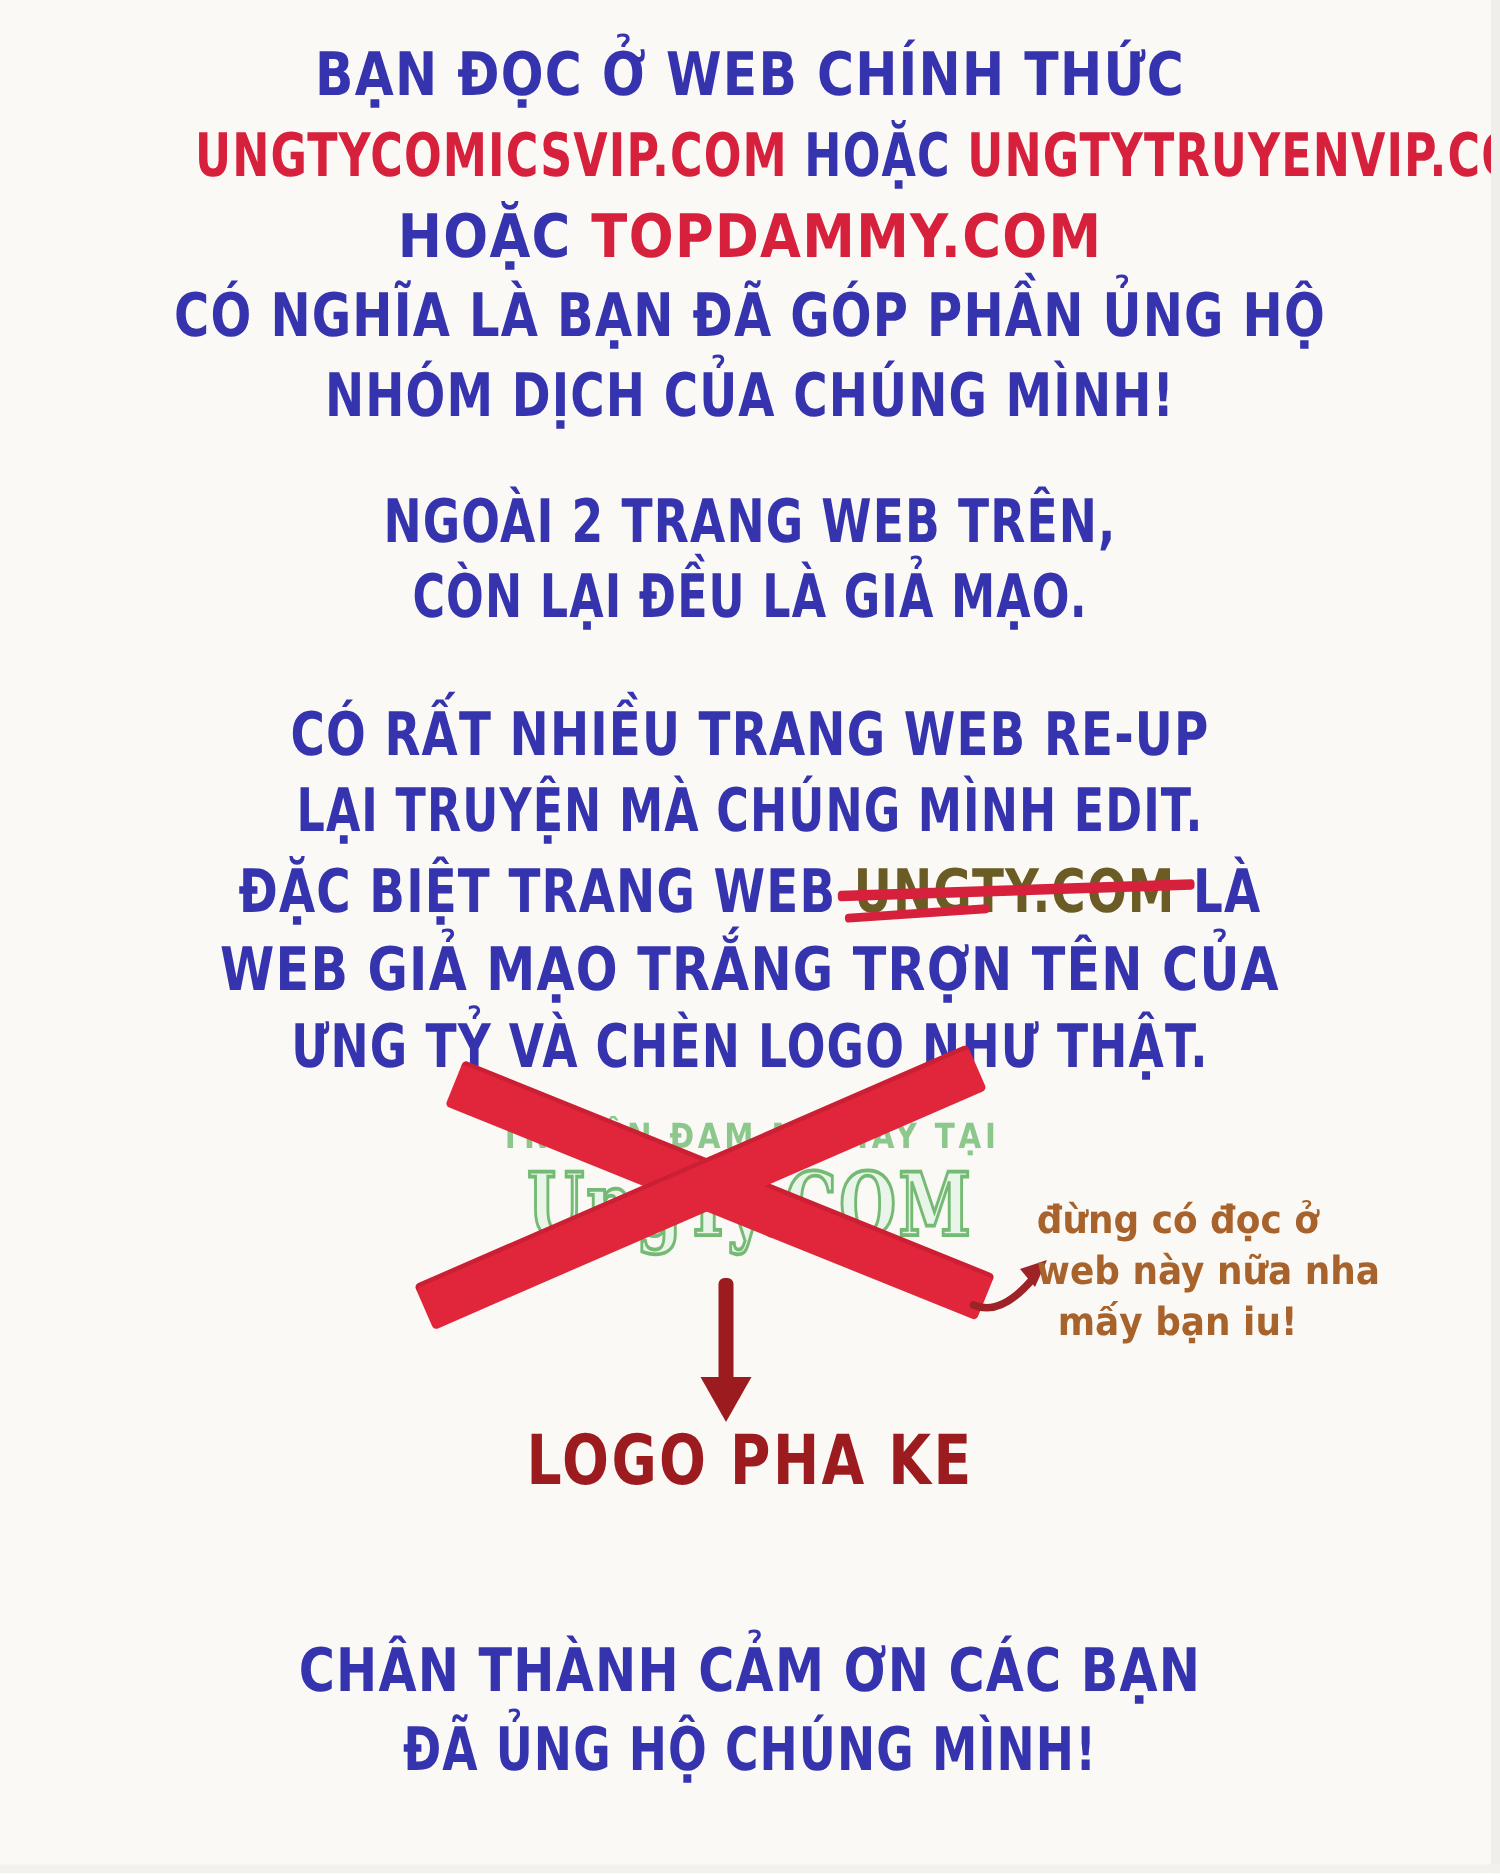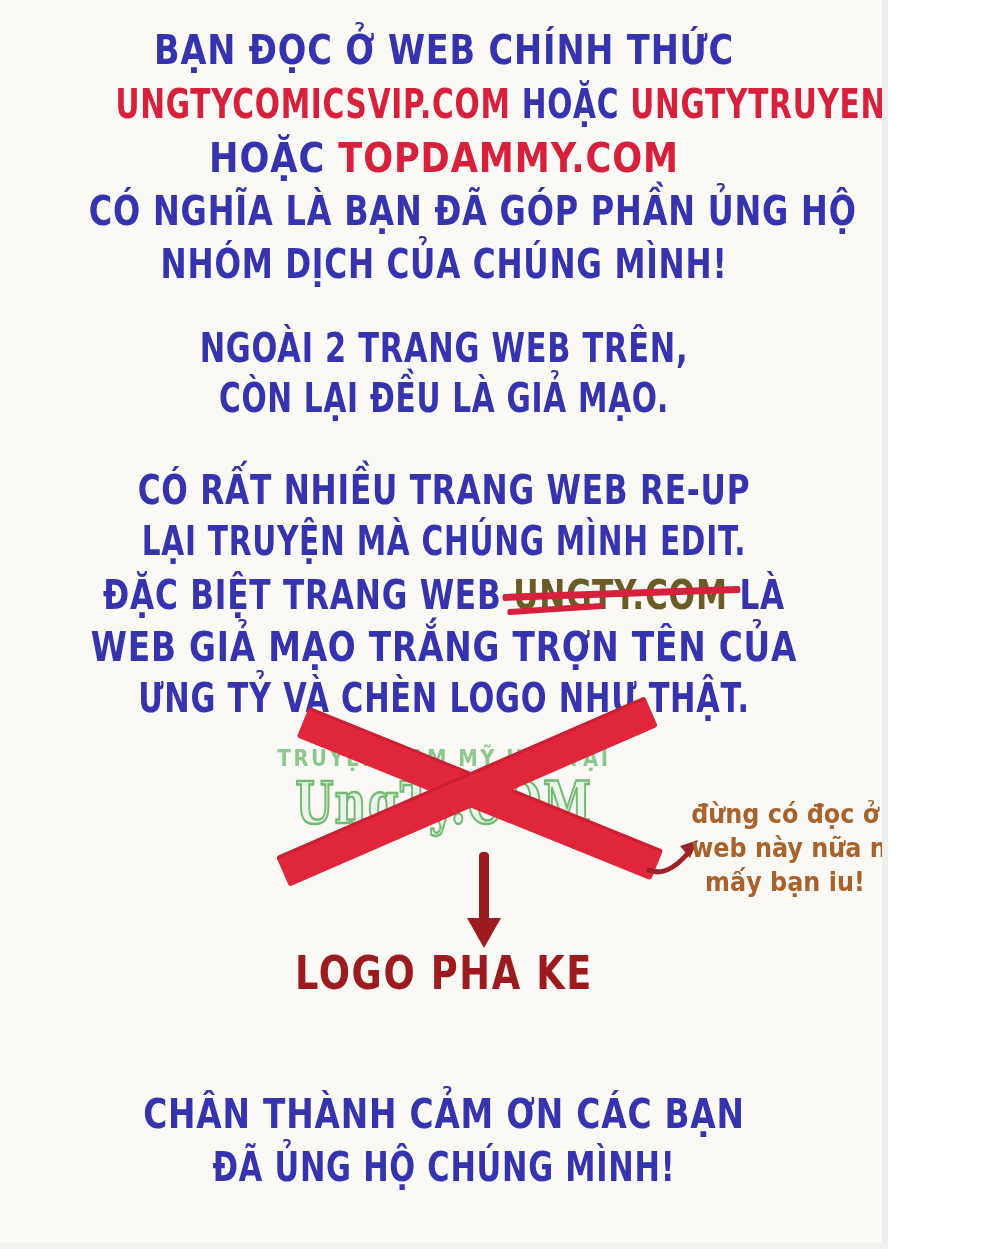--- a/index.html
+++ b/index.html
@@ -1,17 +1,17 @@
 <!DOCTYPE html>
 <html><head>
 <meta charset="utf-8">
 <style>
   html, body { margin:0; padding:0; background:#ffffff; }
   .page {
-    position:relative; width:888px; height:1249px;
+    position:relative; width:1000px; height:1249px;
     background:#faf9f5; overflow:hidden;
     font-family:"DejaVu Sans", sans-serif; font-weight:bold;
   }
   
   .cap {
     position:absolute; left:0; width:100%;
     text-align:center; white-space:nowrap;
     font-size:40px; line-height:1; letter-spacing:1px;
     font-weight:bold;
   } .sx74{ transform:scaleX(.74); }

